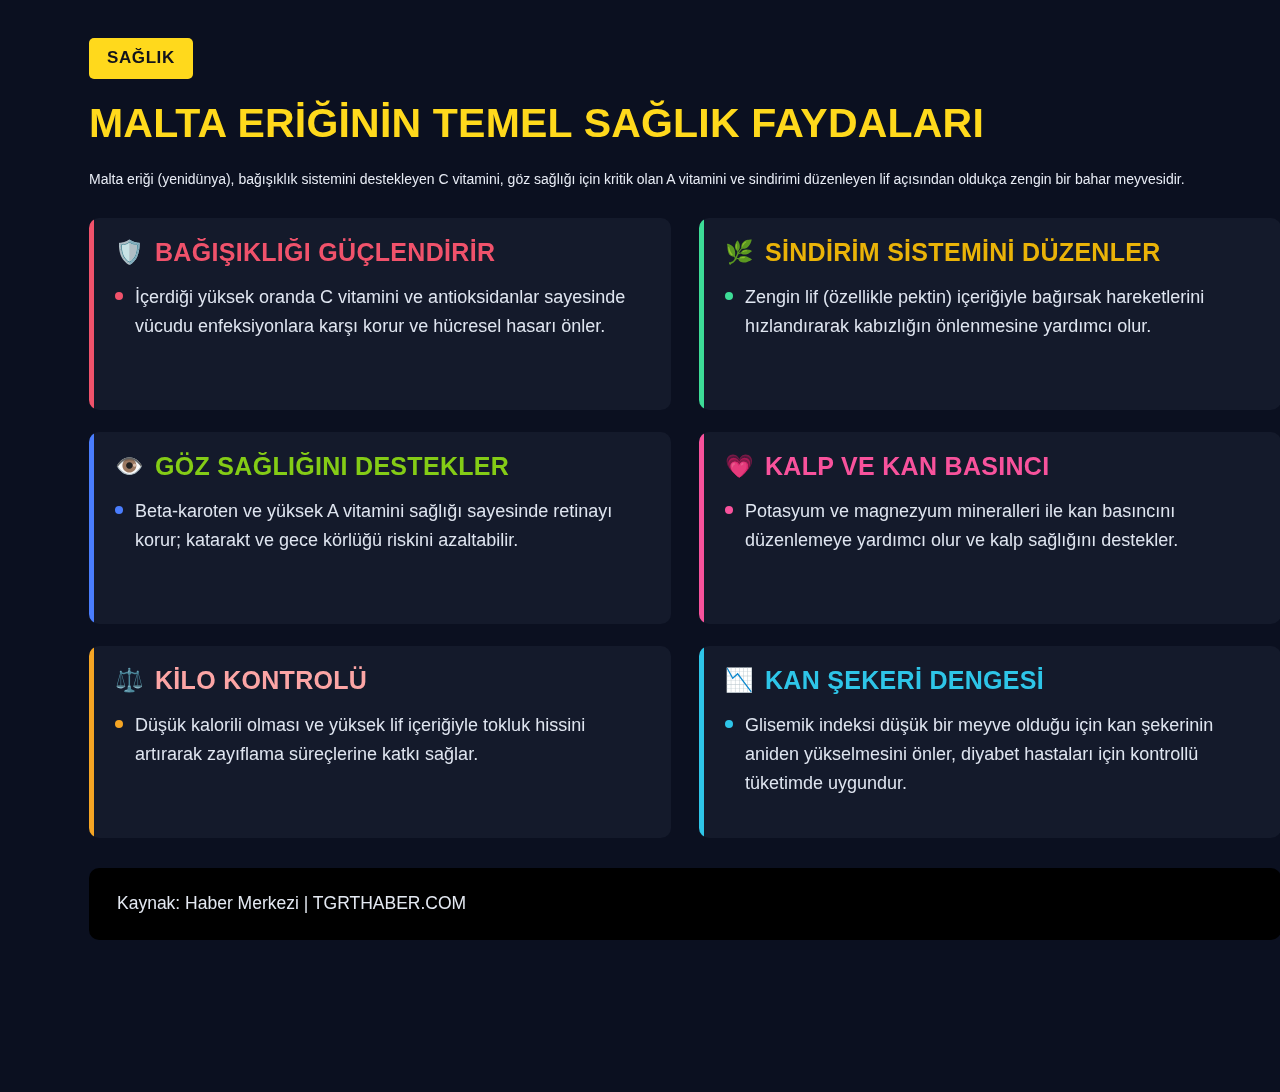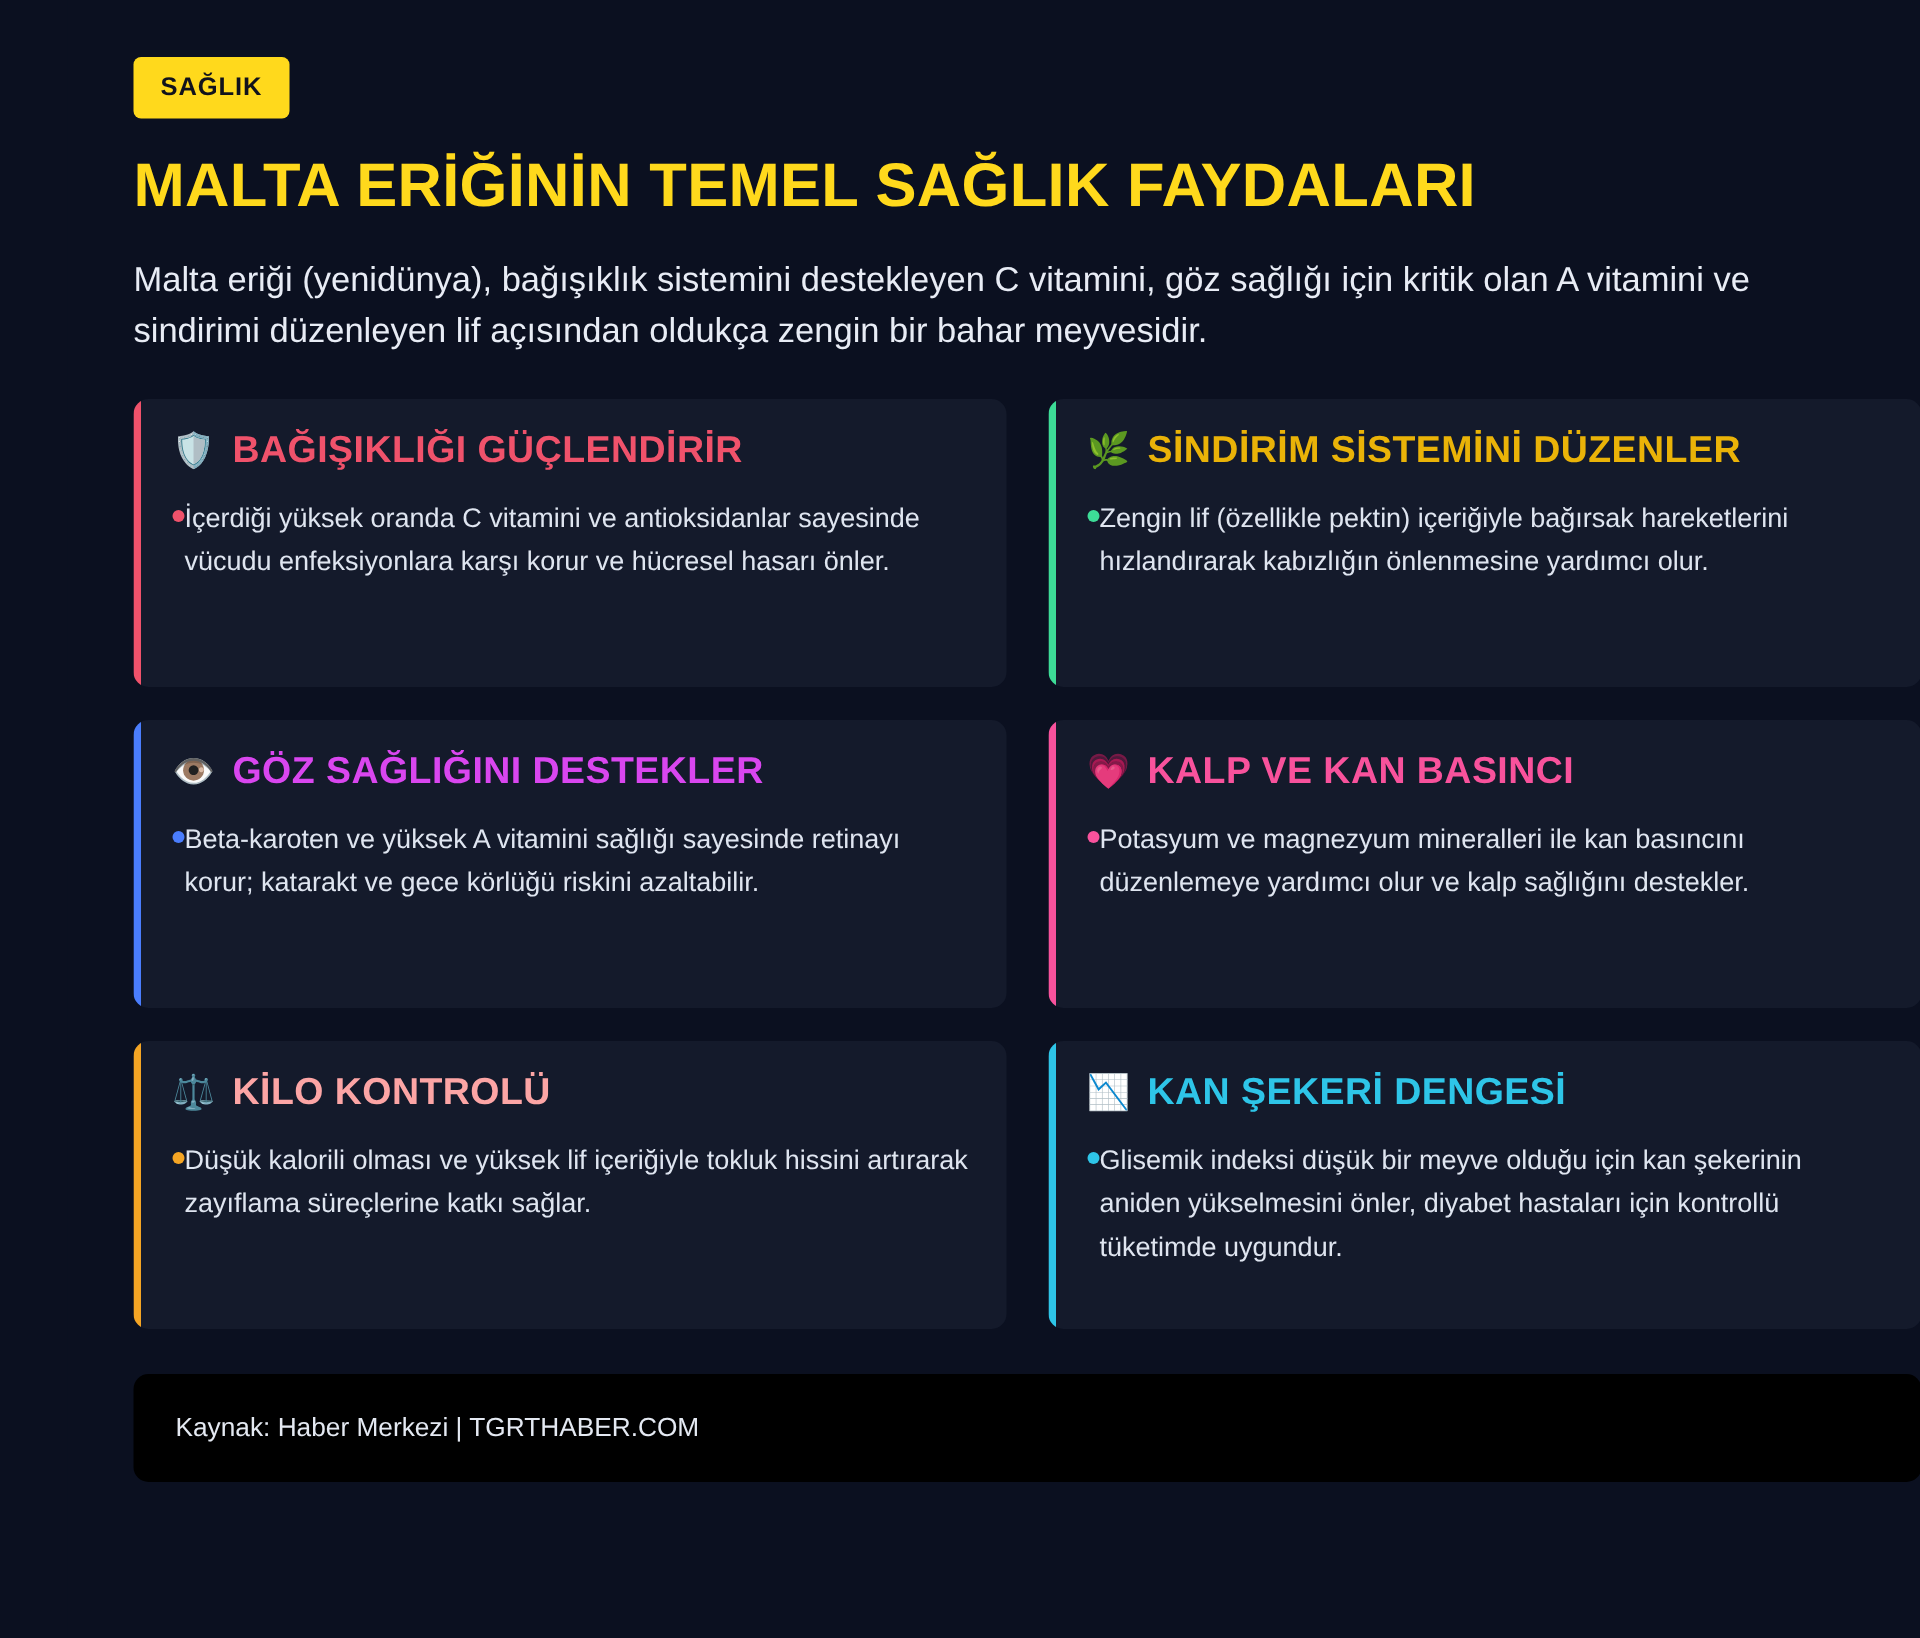--- a/index.html
+++ b/index.html
@@ -35,21 +35,21 @@
   .title {
     color: #ffd91c;
     font-size: 41px;
     font-weight: bold;
     letter-spacing: 0.2px;
     line-height: 1.12;
     margin-bottom: 22px;
   }
   .intro {
     color: #e8ecf5;
-    font-size: 23px;
+    font-size: 14px;
     line-height: 1.5;
     max-width: 1165px;
     margin-bottom: 28px;
   }
 
   
   .grid {
     display: grid;
     grid-template-columns: repeat(2, 1fr);
     column-gap: 28px;
@@ -81,20 +81,21 @@
     width: 28px;
     text-align: center;
   }
   .card-title {
     font-size: 25px;
     font-weight: bold;
     letter-spacing: 0.3px;
   }
   .card-body {
     display: flex;
+    gap: 12px;
     align-items: flex-start;
   }
   .dot {
     width: 8px; height: 8px;
     border-radius: 50%;
     margin-top: 9px;
     flex: 0 0 8px;
   }
   .card-text {
     color: #dfe5f0;
@@ -151,21 +152,21 @@
       <div class="card-body">
         <span class="dot" style="background:#3ddc97"></span>
         <span class="card-text">Zengin lif (özellikle pektin) içeriğiyle bağırsak hareketlerini hızlandırarak kabızlığın önlenmesine yardımcı olur.</span>
       </div>
     </div>
 
     <div class="card">
       <span class="bar" style="background:#4a7dfd"></span>
       <div class="card-head">
         <span class="card-icon">👁️</span>
-        <span class="card-title" style="color:#d946ef">GÖZ SAĞLIĞINI DESTEKLER</span>
+        <span class="card-title" style="color:#84cc16">GÖZ SAĞLIĞINI DESTEKLER</span>
       </div>
       <div class="card-body">
         <span class="dot" style="background:#4a7dfd"></span>
         <span class="card-text">Beta-karoten ve yüksek A vitamini sağlığı sayesinde retinayı korur; katarakt ve gece körlüğü riskini azaltabilir.</span>
       </div>
     </div>
 
     <div class="card">
       <span class="bar" style="background:#f8529c"></span>
       <div class="card-head">

